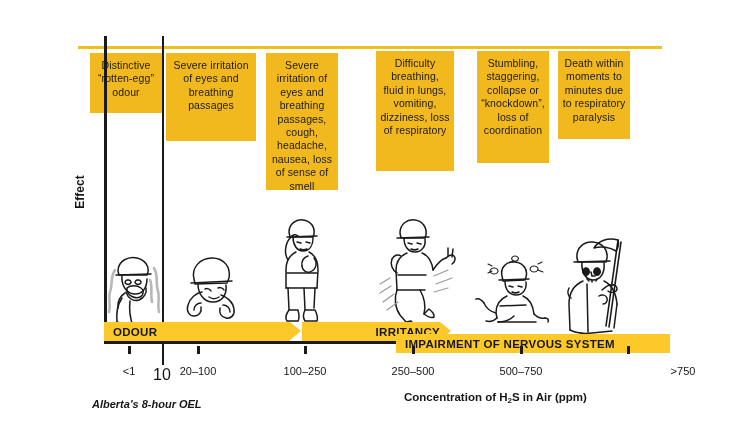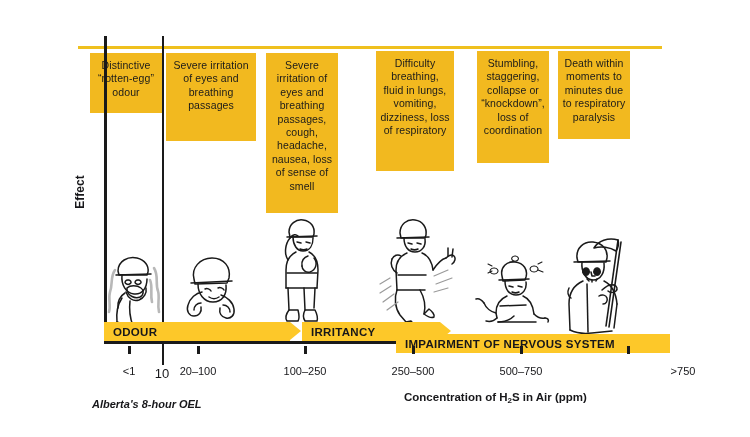--- a/index.html
+++ b/index.html
@@ -59,21 +59,21 @@
   }
   .xlabel sub{font-size:8px;vertical-align:-2px;}
 
   
   .oel-line{
     position:absolute;left:162px;top:36px;width:2px;height:329px;
     background:#1a1a1a;
   }
   .oel-value{
     position:absolute;left:141px;top:366px;width:42px;text-align:center;
-    font-size:13px;color:#17171a;
+    font-size:16px;color:#17171a;
   }
   .oel-note{
     position:absolute;left:92px;top:398px;
     font-size:11px;font-weight:bold;font-style:italic;color:#17171a;
     white-space:nowrap;
   }
 
   
   .tick{position:absolute;top:346px;width:2.5px;height:8px;background:#1a1a1a;}
   .ticklabel{
@@ -106,21 +106,21 @@
 </style>
 </head>
 <body>
 
 <div id="chart-root">
 
   <div class="title-rule"></div>
 
   <div class="callout" style="left:90px;top:53px;width:72px;height:60px;">Distinctive “rotten-egg” odour</div>
   <div class="callout" style="left:166px;top:53px;width:90px;height:88px;">Severe irritation of eyes and breathing passages</div>
-  <div class="callout" style="left:266px;top:53px;width:72px;height:160px;">Severe irritation of eyes and breathing passages, cough, headache, nausea, loss of sense of smell</div>
+  <div class="callout" style="left:266px;top:53px;width:72px;height:137px;">Severe irritation of eyes and breathing passages, cough, headache, nausea, loss of sense of smell</div>
   <div class="callout" style="left:376px;top:51px;width:78px;height:120px;">Difficulty breathing, fluid in lungs, vomiting, dizziness, loss of respiratory</div>
   <div class="callout" style="left:477px;top:51px;width:72px;height:112px;">Stumbling, staggering, collapse or “knockdown”, loss of coordination</div>
   <div class="callout" style="left:558px;top:51px;width:72px;height:88px;">Death within moments to minutes due to respiratory paralysis</div>
 
   <div class="axis-y"></div>
   <div class="axis-x"></div>
   <div class="ylabel">Effect</div>
   <div class="xlabel"><span>Concentration of H</span><sub>2</sub><span>S in Air (ppm)</span></div>
 
   <div class="oel-line"></div>
@@ -288,21 +288,21 @@
         <path d="M55 4 L43 89"></path>
         <path d="M52 2 C42 -1 32 3 28 10 C35 8 44 9 50 13 C52 10 53 6 52 2 Z"></path>
       </g>
     </svg>
   </div>
 
   <div class="band" style="left:104px;width:186px;">
     <span class="band-label">ODOUR</span>
     <span class="arrow-head"></span>
   </div>
-  <div class="band" style="left:302px;width:138px;">
+  <div class="band" style="left:302px;width:138px;justify-content:flex-end;">
     <span class="band-label">IRRITANCY</span>
     <span class="arrow-head"></span>
   </div>
   <div class="band" style="left:396px;width:274px;margin-top:12px;">
     <span class="band-label">IMPAIRMENT OF NERVOUS SYSTEM</span>
   </div>
 
   <div class="tick" style="left:128px;"></div>
   <div class="tick" style="left:197px;"></div>
   <div class="tick" style="left:304px;"></div>

